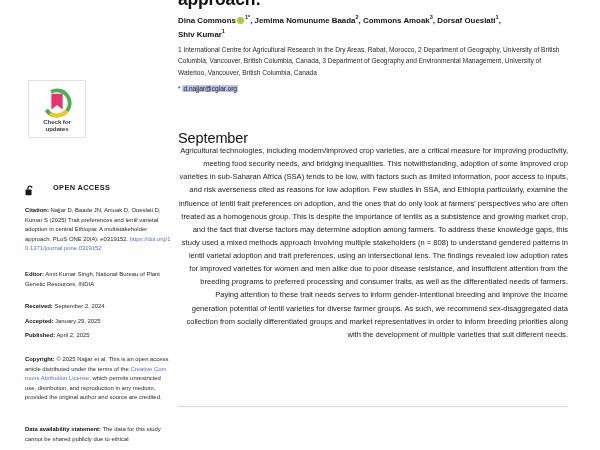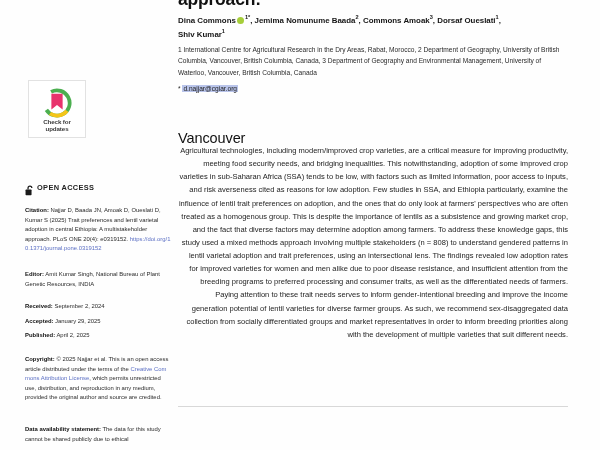--- a/index.html
+++ b/index.html
@@ -61,21 +61,21 @@
     margin-top: 1px;
     letter-spacing: -0.1px;
   }
 
   .oa-row {
     position: absolute;
     top: 182px;
     left: 25px;
     display: flex;
     align-items: center;
-    gap: 3px;
+    gap: 19px;
   }
   .oa-lock { width: 9px; height: 11px; display: block; }
   .oa-text {
     font-size: 7.4px;
     font-weight: bold;
     letter-spacing: 0.35px;
     color: #222;
   }
 
   .meta-block {
@@ -267,21 +267,21 @@
       <span>Dina Commons</span><span class="orcid-dot"></span><span class="sup">1*</span><span>, Jemima Nomunume Baada</span><span class="sup">2</span><span>, Commons Amoak</span><span class="sup">3</span><span>, Dorsaf Oueslati</span><span class="sup">1</span><span>,</span><br><span>Shiv Kumar</span><span class="sup">1</span>
     </div>
 
     <div class="affils">1 International Centre for Agricultural Research in the Dry Areas, Rabat, Morocco, 2 Department of Geography, University of British Columbia, Vancouver, British Columbia, Canada, 3 Department of Geography and Environmental Management, University of Waterloo, Vancouver, British Columbia, Canada</div>
 
     <div class="corr">
       <span>*</span>
       <span class="sel">d.najjar@cgiar.org</span>
     </div>
 
-    <h2 class="h2 h2-abstract">Vancouver</h2>
+    <h2 class="h2 h2-abstract">September</h2>
 
     <div class="abstract-body">Agricultural technologies, including modern/improved crop varieties, are a critical measure for improving productivity, meeting food security needs, and bridging inequalities. This notwithstanding, adoption of some improved crop varieties in sub-Saharan Africa (SSA) tends to be low, with factors such as limited information, poor access to inputs, and risk averseness cited as reasons for low adoption. Few studies in SSA, and Ethiopia particularly, examine the influence of lentil trait preferences on adoption, and the ones that do only look at farmers' perspectives who are often treated as a homogenous group. This is despite the importance of lentils as a subsistence and growing market crop, and the fact that diverse factors may determine adoption among farmers. To address these knowledge gaps, this study used a mixed methods approach involving multiple stakeholders (n = 808) to understand gendered patterns in lentil varietal adoption and trait preferences, using an intersectional lens. The findings revealed low adoption rates for improved varieties for women and men alike due to poor disease resistance, and insufficient attention from the breeding programs to preferred processing and consumer traits, as well as the differentiated needs of farmers. Paying attention to these trait needs serves to inform gender-intentional breeding and improve the income generation potential of lentil varieties for diverse farmer groups. As such, we recommend sex-disaggregated data collection from socially differentiated groups and market representatives in order to inform breeding priorities along with the development of multiple varieties that suit different needs.</div>
 
     <div class="rule"></div>
 
     <h3 class="h3-intro">Introduction</h3>
 
   </main>
 </div>
 

